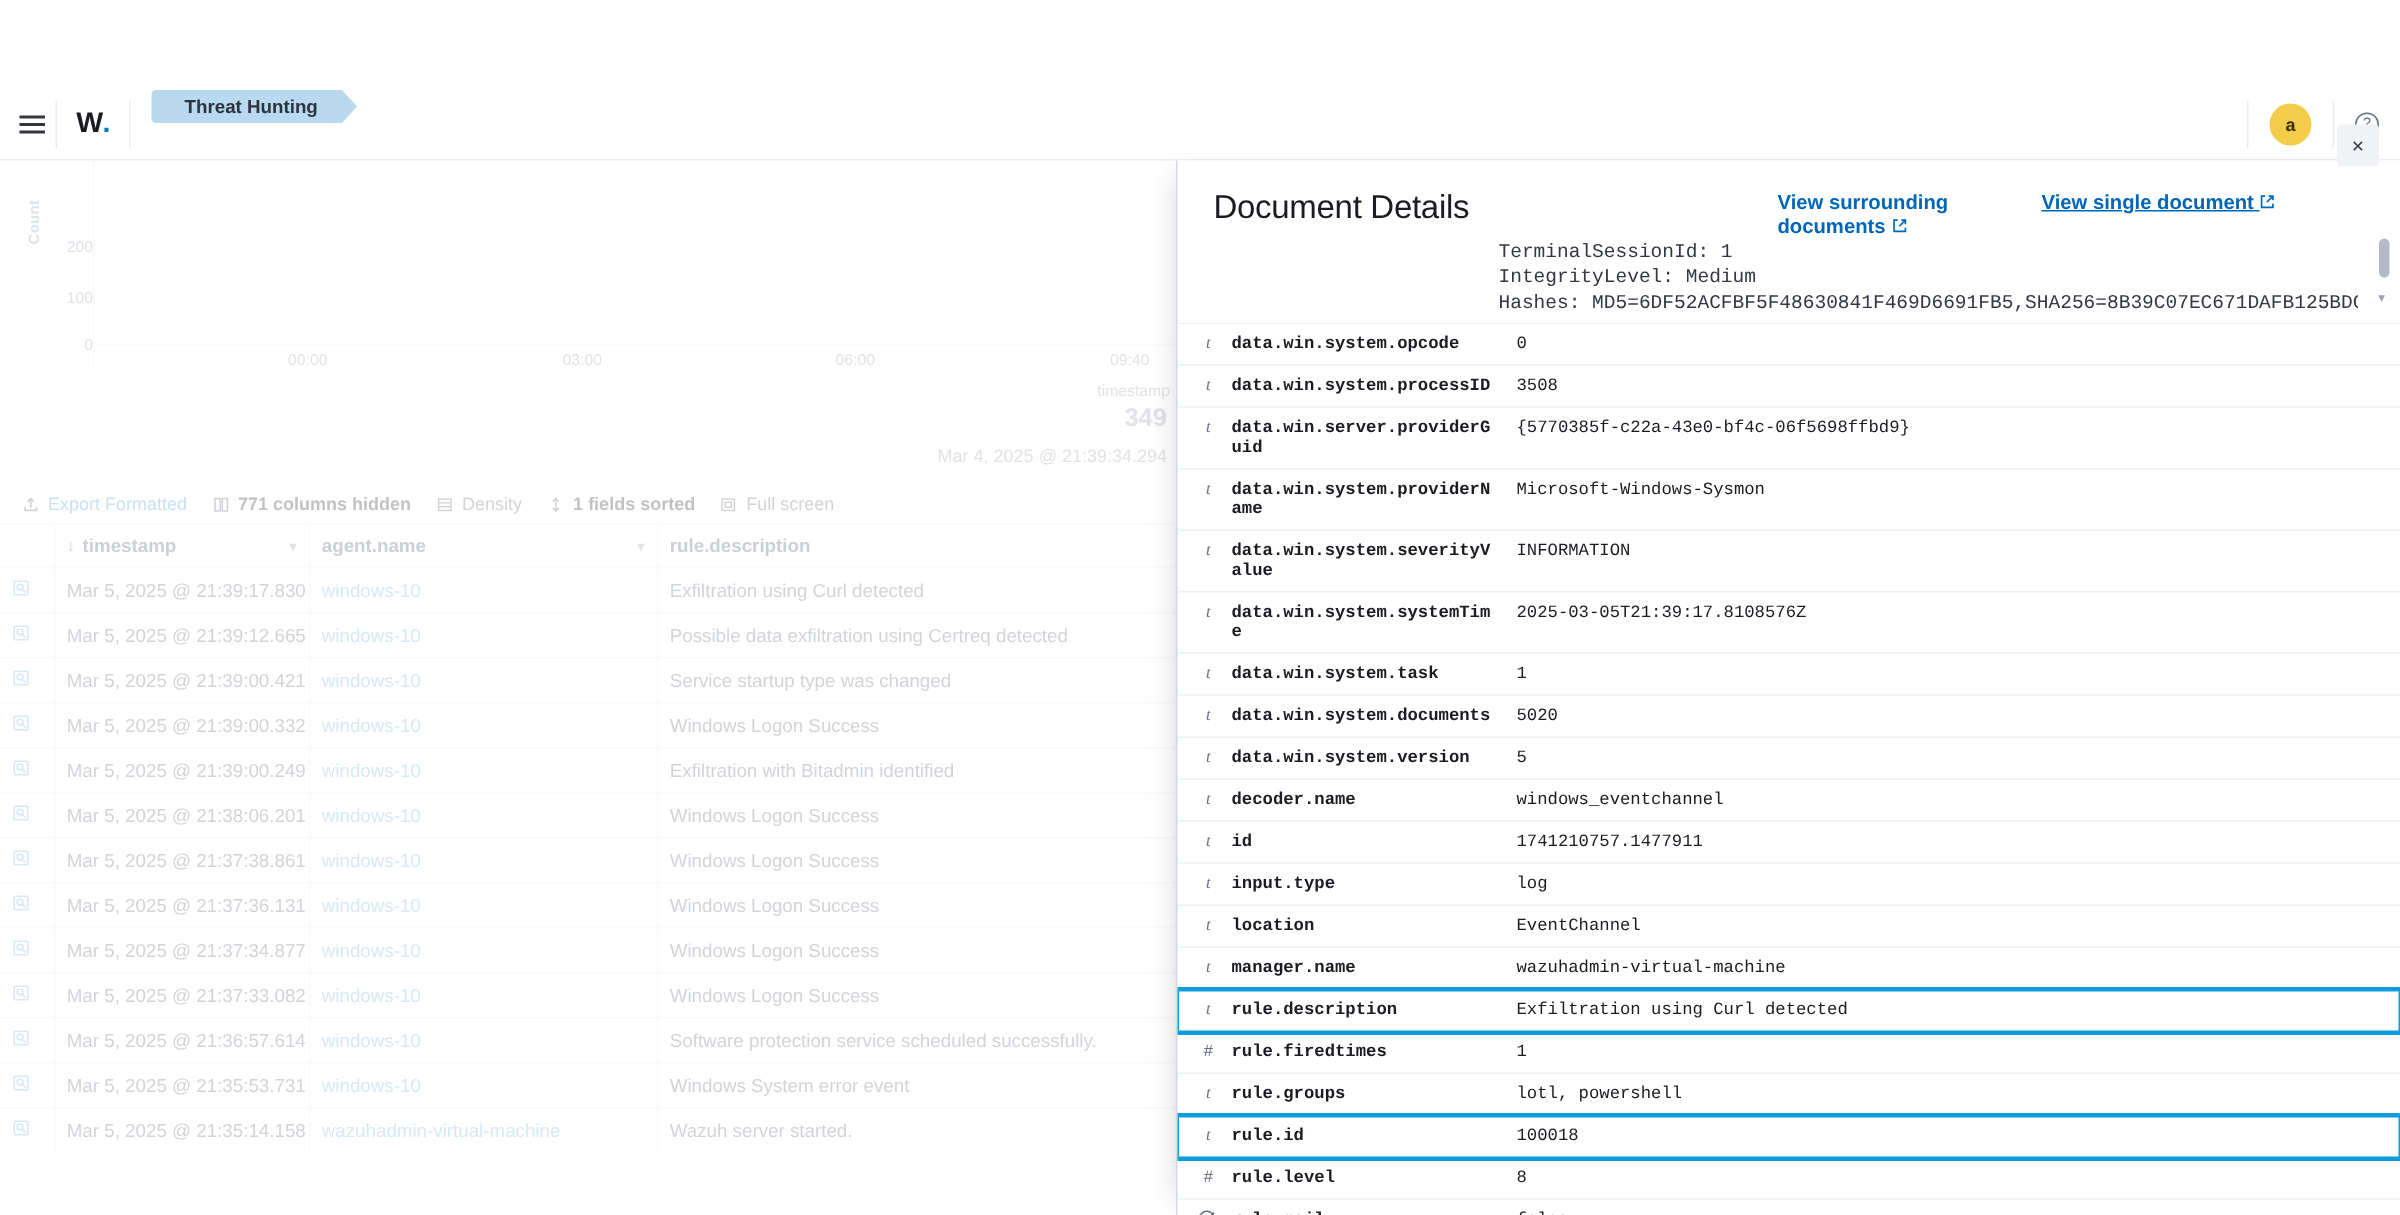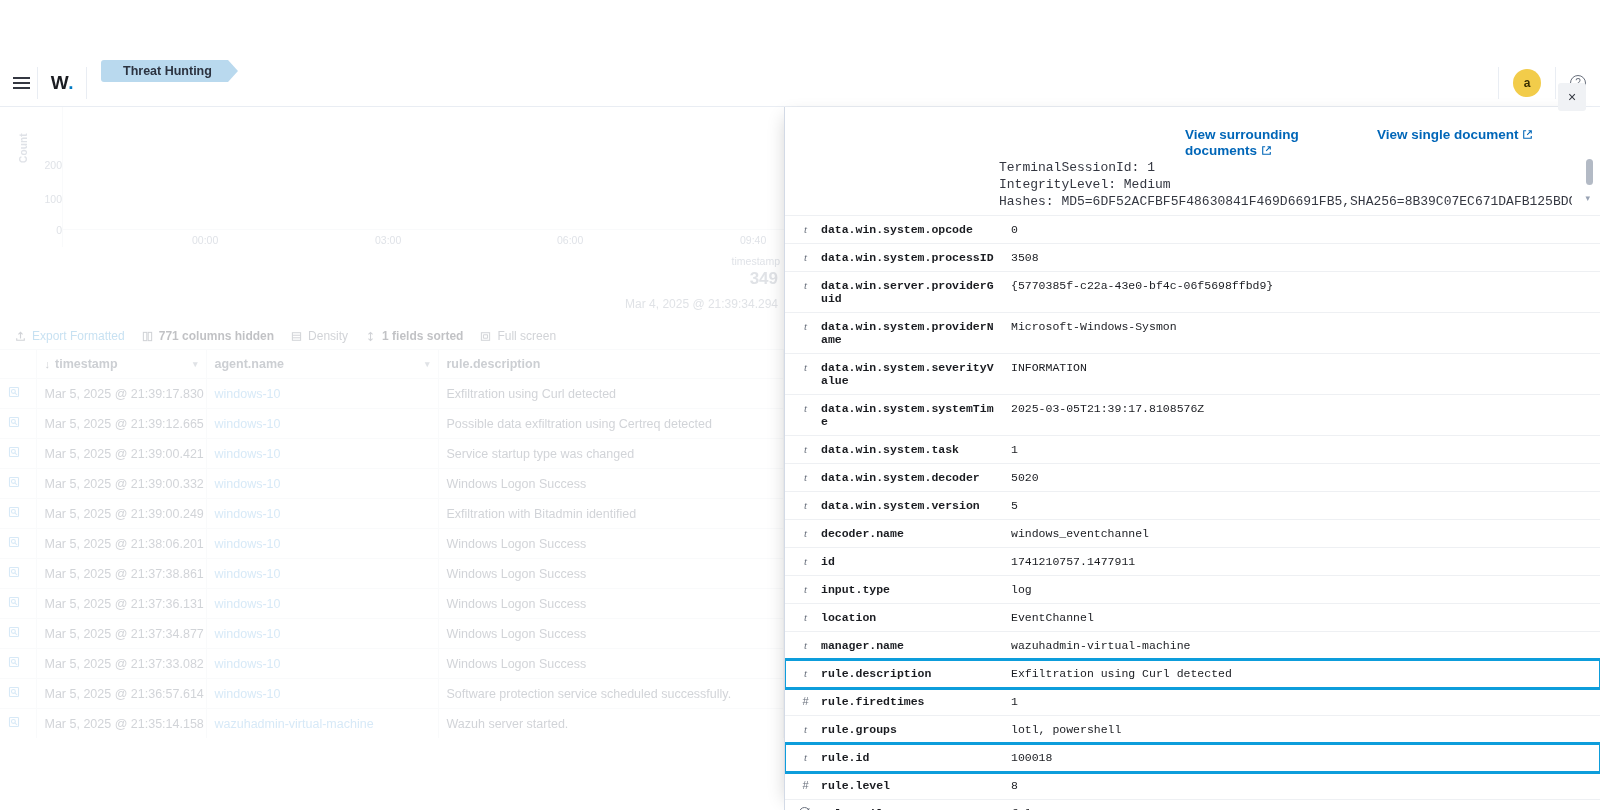--- a/index.html
+++ b/index.html
@@ -109,21 +109,21 @@
     background: #f0f2f5; border-radius: 3px; color: #343741;
     display: flex; align-items: center; justify-content: center; font-size: 14px;
   }
   .fly-head { position: relative; padding: 18px 24px 0 24px; height: 108px; }
   .fly-title { font-size: 22px; font-weight: 400; color: #1a1c21; letter-spacing: -.2px; }
   .fly-links { position: absolute; top: 20px; left: 400px; right: 24px; display: flex; }
   .fly-link {
     font-size: 13.5px; font-weight: 700; color: #0066b8; line-height: 1.15;
   }
   .fly-link.l1 { width: 120px; }
-  .fly-link.l2 { margin-left: 72px; white-space: nowrap; }
+  .fly-link.l2 { margin-left: 56px; white-space: nowrap; text-decoration: underline; }
   .ext-ico { display: inline-block; width: 11px; height: 11px; vertical-align: -1px; }
 
   .preamble {
     position: absolute; left: 214px; top: 52px; right: 28px;
     font-family: "Liberation Mono", monospace; font-size: 13px;
     color: #343741; line-height: 17px; white-space: nowrap; overflow: hidden;
   }
   .pre-chev { position: absolute; right: 10px; top: 86px; color: #98a2b3; font-size: 9px; }
   .pre-scroll {
     position: absolute; right: 7px; top: 52px; width: 7px; height: 26px;
@@ -388,32 +388,43 @@
             <td class="col-ts">Mar 5, 2025 @ 21:36:57.614</td>
             <td class="col-ag"><span class="agent-link">windows-10</span></td>
             <td>Software protection service scheduled successfully.</td>
           </tr>
           <tr>
             <td class="col-exp"><span class="exp-ico"><svg width="12" height="12" viewBox="0 0 16 16" fill="none" stroke="currentColor" stroke-width="1.4">
                   <rect x="2" y="2" width="12" height="12" rx="1"></rect>
                   <circle cx="7.2" cy="7.2" r="2.6"></circle>
                   <path d="M9.2 9.2L12 12"></path>
                 </svg></span></td>
+            <td class="col-ts">Mar 5, 2025 @ 21:35:53.731</td>
+            <td class="col-ag"><span class="agent-link">windows-10</span></td>
+            <td>Windows System error event</td>
+          </tr>
+          <tr>
+            <td class="col-exp"><span class="exp-ico"><svg width="12" height="12" viewBox="0 0 16 16" fill="none" stroke="currentColor" stroke-width="1.4">
+                  <rect x="2" y="2" width="12" height="12" rx="1"></rect>
+                  <circle cx="7.2" cy="7.2" r="2.6"></circle>
+                  <path d="M9.2 9.2L12 12"></path>
+                </svg></span></td>
             <td class="col-ts">Mar 5, 2025 @ 21:35:14.158</td>
             <td class="col-ag"><span class="agent-link">wazuhadmin-virtual-machine</span></td>
             <td>Wazuh server started.</td>
           </tr>
         </tbody>
     </table>
   </div>
 
   <div class="flyout">
     <div class="flyout-close">×</div>
 
     <div class="fly-head">
+      <div class="fly-title">Document Details</div>
       <div class="fly-links">
         <a class="fly-link l1"><span>View surrounding documents</span>
           <svg class="ext-ico" viewBox="0 0 16 16" fill="none" stroke="#0066b8" stroke-width="1.6">
               <path d="M6 2.5H2.5v11h11V10"></path>
               <path d="M9.5 2.5h4v4M13.5 2.5L7.5 8.5"></path>
             </svg>
         </a>
         <a class="fly-link l2"><span>View single document</span>
           <svg class="ext-ico" viewBox="0 0 16 16" fill="none" stroke="#0066b8" stroke-width="1.6">
               <path d="M6 2.5H2.5v11h11V10"></path>
@@ -463,21 +474,21 @@
               <td class="c-name">data.win.system.systemTime</td>
               <td class="c-val">2025-03-05T21:39:17.8108576Z</td>
             </tr>
             <tr>
               <td class="c-ico"><span class="fld-ico">t</span></td>
               <td class="c-name">data.win.system.task</td>
               <td class="c-val">1</td>
             </tr>
             <tr>
               <td class="c-ico"><span class="fld-ico">t</span></td>
-              <td class="c-name">data.win.system.decoder</td>
+              <td class="c-name">data.win.system.documents</td>
               <td class="c-val">5020</td>
             </tr>
             <tr>
               <td class="c-ico"><span class="fld-ico">t</span></td>
               <td class="c-name">data.win.system.version</td>
               <td class="c-val">5</td>
             </tr>
             <tr>
               <td class="c-ico"><span class="fld-ico">t</span></td>
               <td class="c-name">decoder.name</td>

